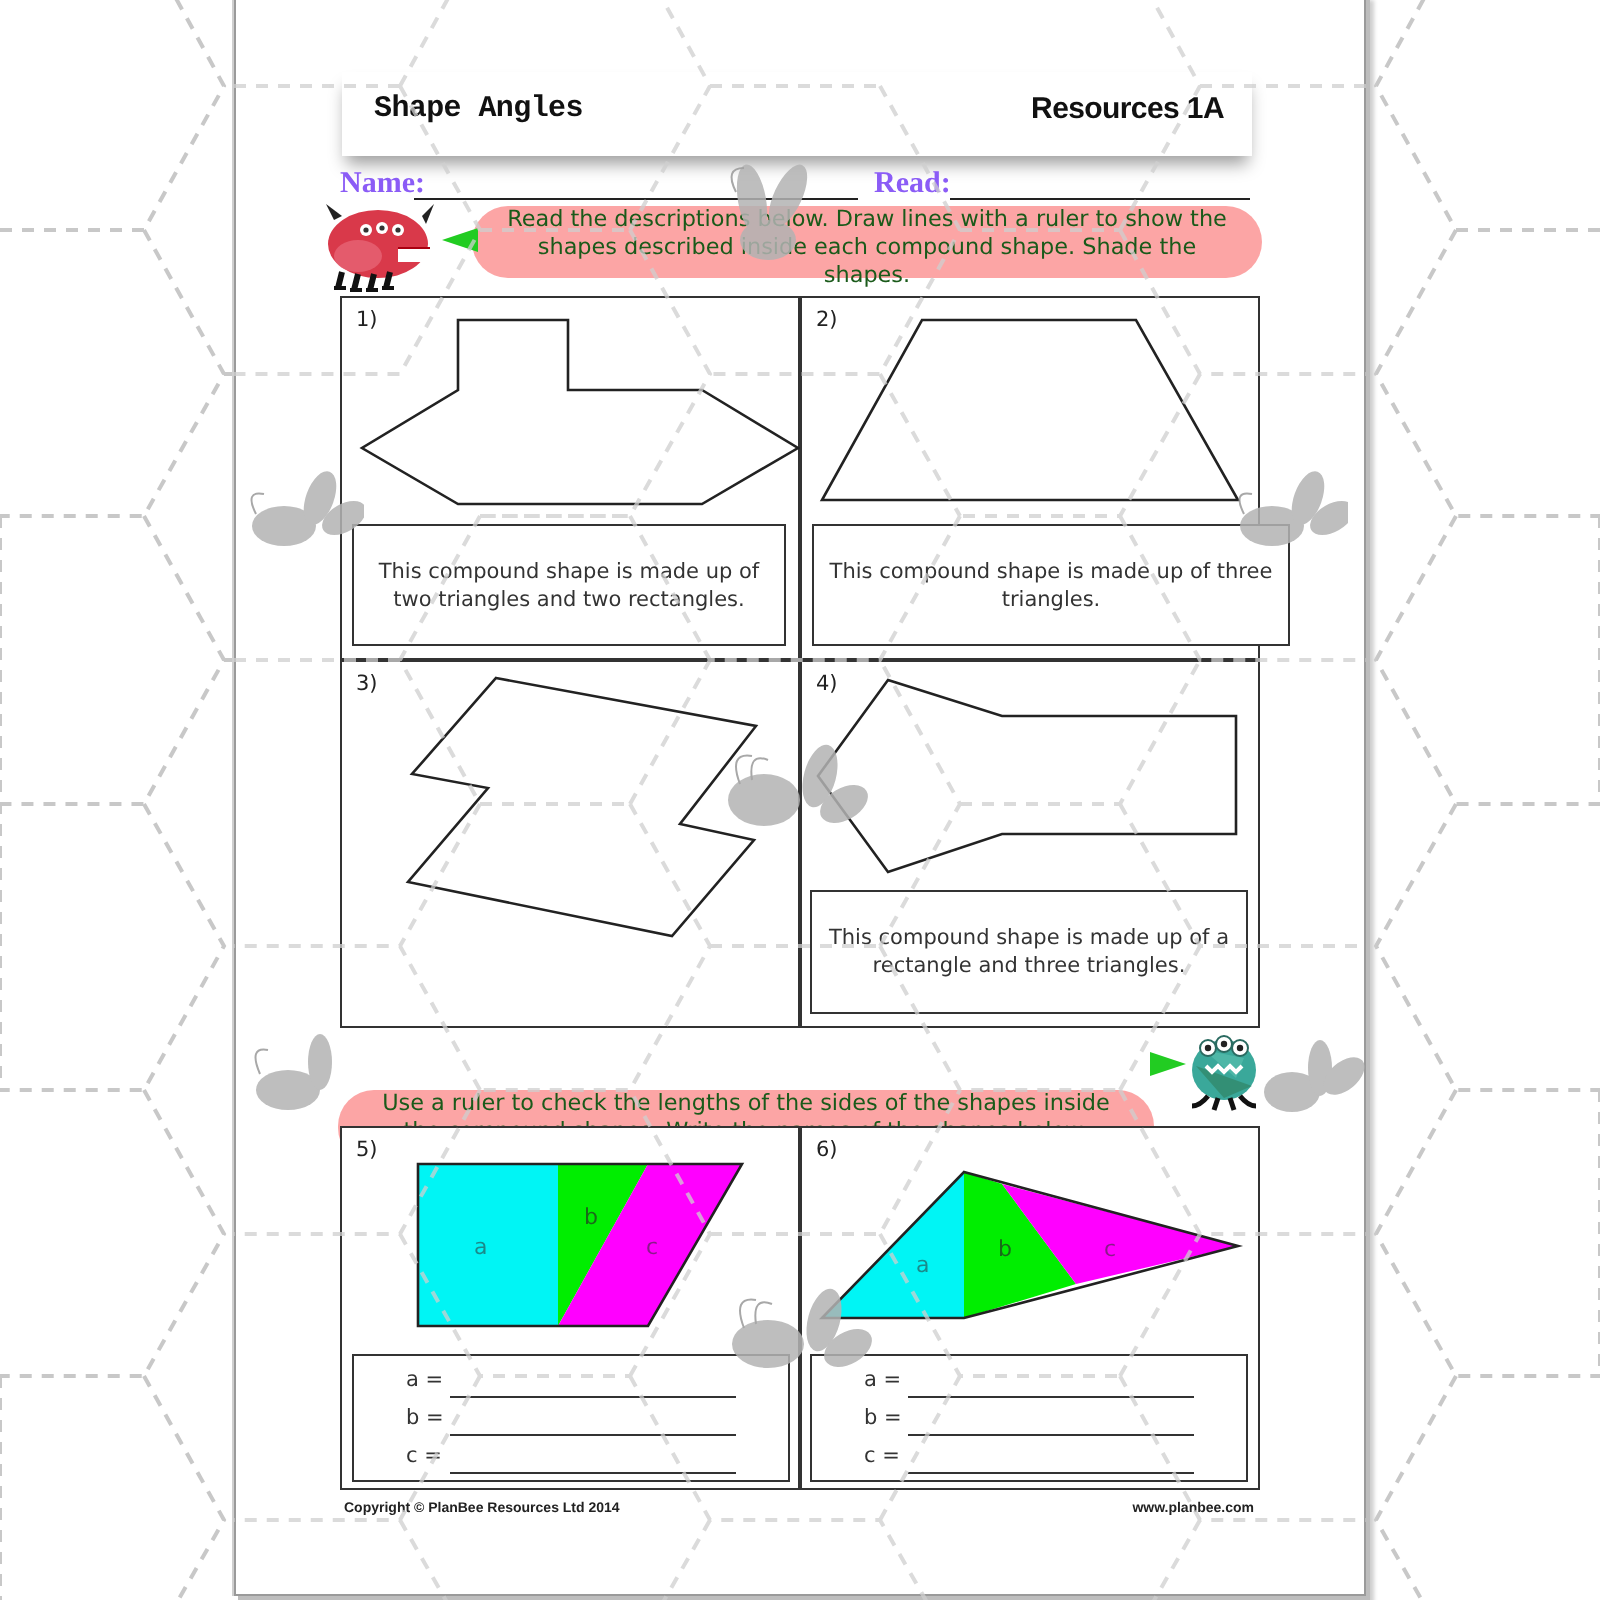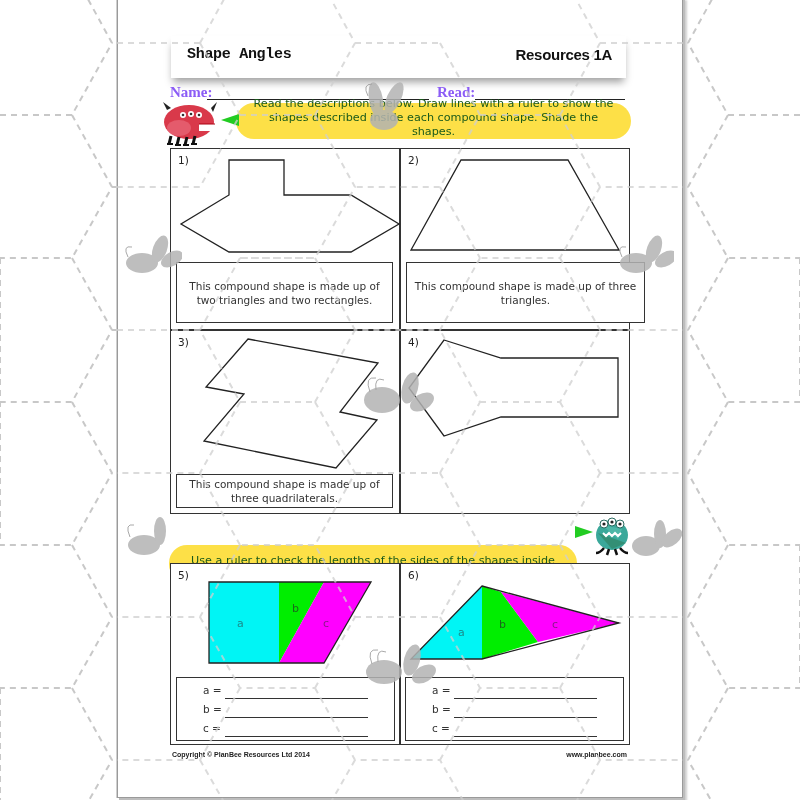--- a/index.html
+++ b/index.html
@@ -28,23 +28,23 @@
     letter-spacing:-0.3px;
   }
   .title-left { left:16px;font-family:Liberation Mono, monospace; }
   .title-right { right:14px; }
   .namedate {
     position:absolute; top:84px; z-index:2;
     font-family:Liberation Serif, serif; font-weight:bold; font-size:15px; color:#8b5cf6;
   }
   .line { position:absolute; height:0; border-top:1px solid #222; z-index:2; }
   .bubble {
-    position:absolute; background:#fde047; border-radius:18px; z-index:2;
+    position:absolute; background:#fca5a5; border-radius:18px; z-index:2;
     color:#1a5a1a; font-size:11.2px; text-align:center; line-height:14px;
-    display:flex; align-items:flex-end; justify-content:center;
+    display:flex; align-items:flex-start; justify-content:center;
   }
   .cell {
     position:absolute; border:1.5px solid #333; background:#fff; z-index:2; box-sizing:border-box;
   }
   .cell-num { position:absolute; left:7px; top:5px; font-size:10.5px; color:#222; }
   .desc {
     position:absolute; border:1.5px solid #333; box-sizing:border-box; background:#fff;
     font-size:10.5px; color:#333; text-align:center; line-height:14px;
     display:flex; align-items:center; justify-content:center; padding:0 6px;
   }
@@ -133,28 +133,28 @@
     <path d="M60 11 L167 11 L218 101 L10 101 Z" fill="#fff" stroke="#222" stroke-width="1.3"></path>
   </svg>
   <div class="desc" style="left:5px; top:113px; width:239px; height:61px;">This compound shape is made up of three triangles.</div>
 </div>
 
 <div class="cell" style="left:170px; top:330px; width:230px; height:184px;">
   <span class="cell-num">3)</span>
   <svg class="shape" width="230" height="184">
     <path d="M77 8 L207 32 L169 81 L206 89 L165 137 L33 110 L73 63 L35 56 Z" fill="#fff" stroke="#222" stroke-width="1.3"></path>
   </svg>
-  <div class="desc" style="left:5px; top:143px; width:217px; height:34px;">This compound shape is made up of three quadrilaterals.</div>
 </div>
 
 <div class="cell" style="left:400px; top:330px; width:230px; height:184px;">
   <span class="cell-num">4)</span>
   <svg class="shape" width="230" height="184">
     <path d="M43 9 L100 27 L217 27 L217 86 L100 86 L43 105 L8 57 Z" fill="#fff" stroke="#222" stroke-width="1.3"></path>
   </svg>
+  <div class="desc" style="left:4px; top:114px; width:219px; height:62px;">This compound shape is made up of a rectangle and three triangles.</div>
 </div>
 
 <svg class="monster" style="left:592px; top:515px;" width="40" height="42" viewBox="0 0 40 42">
   <ellipse cx="20" cy="20" rx="16" ry="15" fill="#3aa89a"></ellipse>
   <path d="M6 18 L34 28 L20 34 Z" fill="#2e7f5e" opacity="0.6"></path>
   <path d="M10 10 L30 14 L26 24 Z" fill="#5cc2b0" opacity="0.6"></path>
   <circle cx="12" cy="9" r="4" fill="#fff" stroke="#2a6a60"></circle>
     <circle cx="12" cy="9" r="1.6" fill="#222"></circle>
   <circle cx="20" cy="7" r="4" fill="#fff" stroke="#2a6a60"></circle>
     <circle cx="20" cy="7" r="1.6" fill="#222"></circle>

